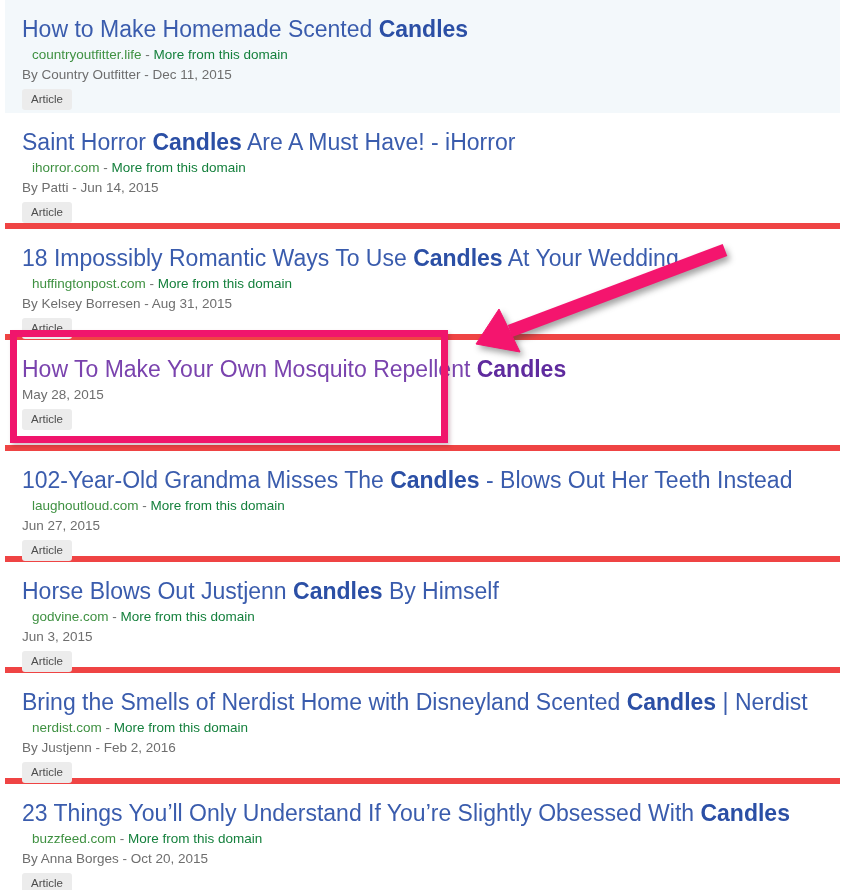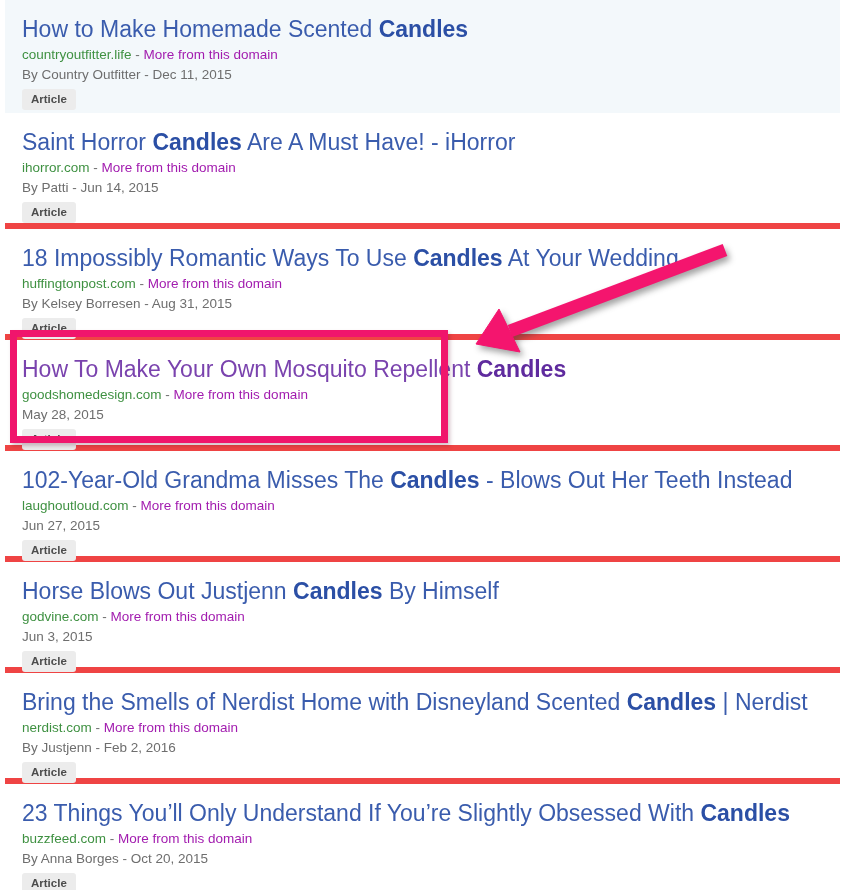--- a/index.html
+++ b/index.html
@@ -18,25 +18,25 @@
   .row.divided{border-top:6px solid #ef4444;height:111px;}
   .title{
     display:block;font-size:23px;line-height:25px;margin:4px 0 3px 0;
     color:#3a5cad;text-decoration:none;cursor:pointer;
     white-space:nowrap;
   }
   .title b{color:#2b4fa5;font-weight:bold;}
   .row.visited .title{color:#7a43ae;}
   .row.visited .title b{color:#5f2b9e;}
   .meta{font-size:13.5px;line-height:20px;color:#6e6e6e;}
-  .domain-link{color:#3f9142;text-decoration:none;cursor:pointer;}
-  .more-link{color:#a21caf;text-decoration:none;cursor:pointer;}
+  .domain-link{color:#3f9142;text-decoration:none;cursor:pointer;margin-left:10px;}
+  .more-link{color:#15803d;text-decoration:none;cursor:pointer;}
   .badge{
     display:inline-block;margin-top:4px;background:#ececec;color:#4d4d4d;
-    font-size:11.5px;font-weight:bold;line-height:15px;
+    font-size:11.5px;font-weight:normal;line-height:15px;
     padding:3px 9px;border-radius:3px;
   }
   
   .hl-box{
     position:absolute;left:10px;top:330px;width:438px;height:113px;
     border:7px solid #f0156c;box-sizing:border-box;z-index:6;
     box-shadow:2px 3px 4px rgba(90,10,45,0.25);
     pointer-events:none;
   }
   .arrow-svg{
@@ -65,21 +65,20 @@
 
   <div class="row divided">
     <a class="title"><span>18 Impossibly Romantic Ways To Use </span><b>Candles</b><span> At Your Wedding</span></a>
     <div class="meta"><a class="domain-link">huffingtonpost.com</a><span> - </span><a class="more-link">More from this domain</a></div>
     <div class="meta">By Kelsey Borresen - Aug 31, 2015</div>
     <span class="badge">Article</span>
   </div>
 
   <div class="row divided visited">
     <a class="title"><span>How To Make Your Own Mosquito Repellent </span><b>Candles</b><span></span></a>
-    <div class="meta"><a class="domain-link">goodshomedesign.com</a><span> - </span><a class="more-link">More from this domain</a></div>
     <div class="meta">May 28, 2015</div>
     <span class="badge">Article</span>
   </div>
 
   <div class="row divided">
     <a class="title"><span>102-Year-Old Grandma Misses The </span><b>Candles</b><span> - Blows Out Her Teeth Instead</span></a>
     <div class="meta"><a class="domain-link">laughoutloud.com</a><span> - </span><a class="more-link">More from this domain</a></div>
     <div class="meta">Jun 27, 2015</div>
     <span class="badge">Article</span>
   </div>

